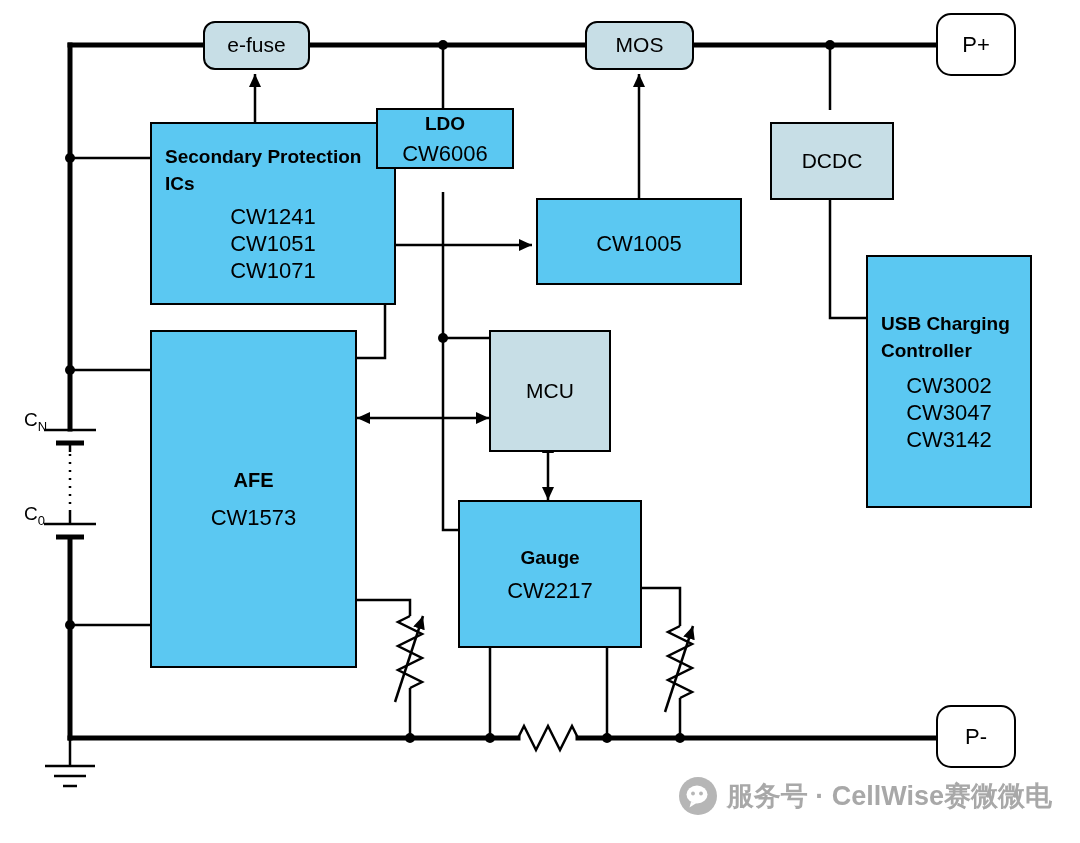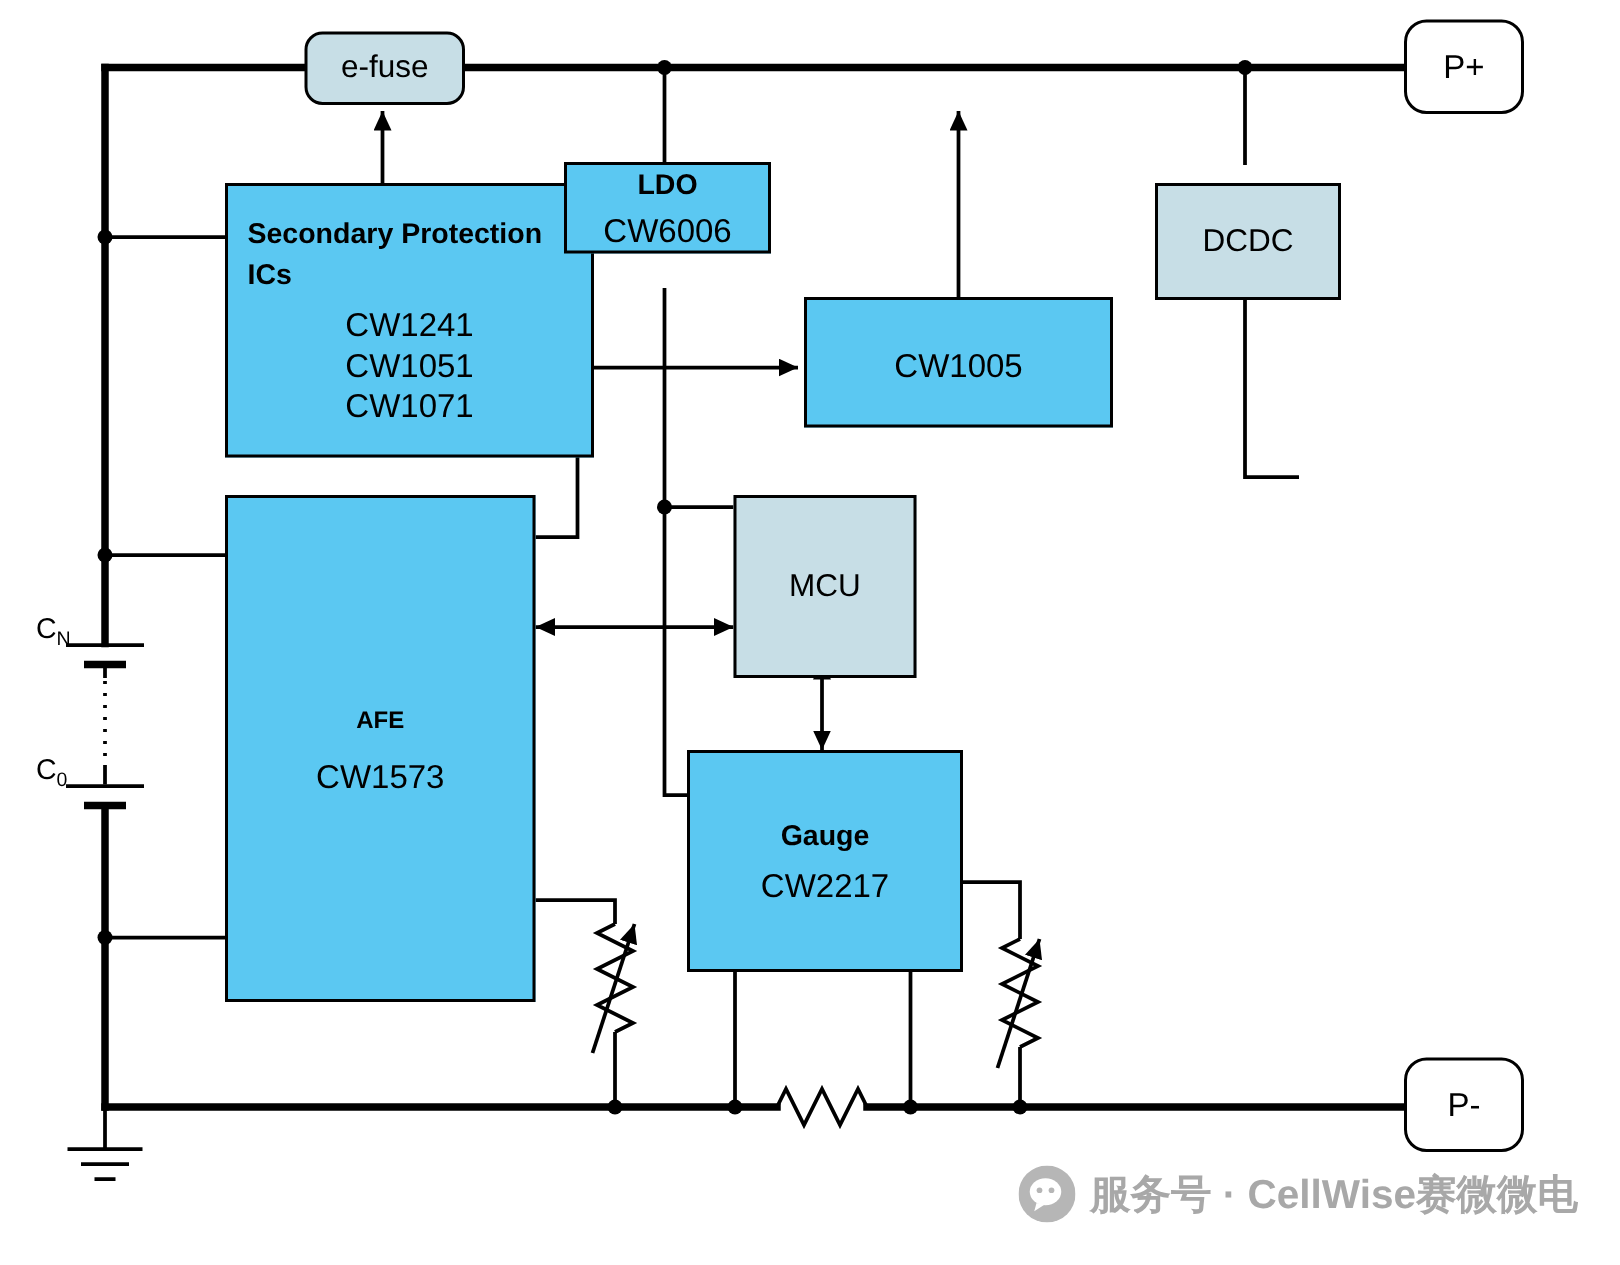--- a/index.html
+++ b/index.html
@@ -8,21 +8,21 @@
   svg.wires{position:absolute;left:0;top:0;}
   .box{position:absolute;box-sizing:border-box;border:2px solid #000;
        display:flex;flex-direction:column;align-items:center;justify-content:center;
        line-height:1.35;}
   .blue{background:#5bc8f2;}
   .sys{background:#c7dee6;}
   .pill{background:#c7dee6;border-radius:12px;font-size:21px;}
   .term{background:#fff;border-radius:15px;border-width:2.5px;font-size:22px;}
   .sysl{font-size:21px;margin-top:12px;}
   .t{font-weight:bold;font-size:19px;line-height:27px;padding:0 13px;}
-  .t.big{font-size:16px;}
+  .t.big{font-size:20px;}
   .p{font-size:22px;line-height:27px;}
   .gap4{height:4px;} .gap6{height:6px;} .gap8{height:8px;} .gap10{height:10px;}
   .cell{position:absolute;font-size:19px;width:38px;}
   .cell sub{font-size:13px;}
   .wm{position:absolute;display:flex;align-items:center;gap:10px;
       color:#a8a8a8;font-size:27px;font-weight:600;white-space:nowrap;}
 </style>
 </head>
 <body>
 
@@ -111,20 +111,23 @@
         <circle cx="607" cy="738" r="5"></circle>
         <circle cx="680" cy="738" r="5"></circle>
       </g>
     </g>
   </svg>
 
   <div class="box pill" style="left:203px;top:21px;width:107px;height:49px">
     <span>e-fuse</span>
   </div>
 
+  <div class="box pill" style="left:585px;top:21px;width:109px;height:49px">
+    <span>MOS</span>
+  </div>
 
   <div class="box term" style="left:936px;top:13px;width:80px;height:63px">
     <span>P+</span>
   </div>
 
   <div class="box blue" style="left:150px;top:122px;width:246px;height:183px">
     <div class="t">Secondary Protection ICs</div>
     <div class="gap6"></div>
     <div class="p">CW1241</div>
     <div class="p">CW1051</div>
@@ -155,20 +158,27 @@
     <div class="gap10"></div>
     <div class="p">CW1573</div>
   </div>
 
   <div class="box blue" style="left:458px;top:500px;width:184px;height:148px">
     <div class="t">Gauge</div>
     <div class="gap6"></div>
     <div class="p">CW2217</div>
   </div>
 
+  <div class="box blue" style="left:866px;top:255px;width:166px;height:253px">
+    <div class="t">USB Charging Controller</div>
+    <div class="gap8"></div>
+    <div class="p">CW3002</div>
+    <div class="p">CW3047</div>
+    <div class="p">CW3142</div>
+  </div>
 
   <div class="box term" style="left:936px;top:705px;width:80px;height:63px">
     <span>P-</span>
   </div>
 
   <div class="cell" style="left:24px;top:409px">
     <span>C</span><sub>N</sub>
   </div>
   <div class="cell" style="left:24px;top:503px">
     <span>C</span><sub>0</sub>

